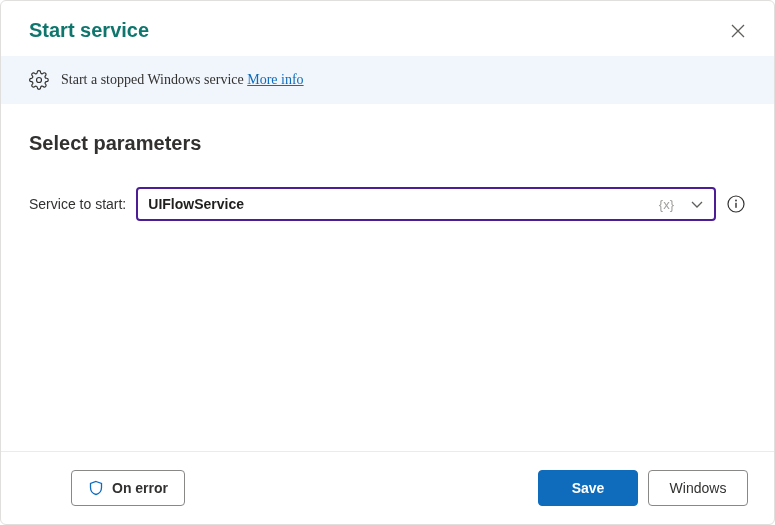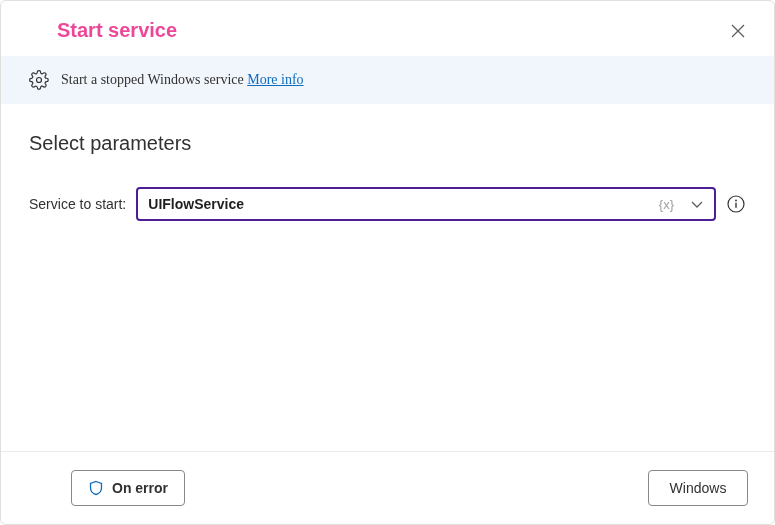--- a/index.html
+++ b/index.html
@@ -22,22 +22,21 @@
     }
     .header {
       display: flex;
       align-items: center;
       justify-content: space-between;
       padding: 18px 26px 14px 28px;
     }
     .dialog-title {
       font-size: 20px;
       font-weight: 600;
-      color: #ec4899;
-      margin-left: 28px;
+      color: #0f766e;
     }
     .close-icon {
       cursor: pointer;
       color: #605e5c;
       display: flex;
       align-items: center;
       justify-content: center;
       width: 20px;
       height: 20px;
     }
@@ -62,21 +61,21 @@
       color: #0f6cbd;
       text-decoration: underline;
       cursor: pointer;
     }
     .content {
       flex: 1;
       padding: 28px 28px 0 28px;
     }
     .section-title {
       font-size: 20px;
-      font-weight: 400;
+      font-weight: 700;
       color: #323130;
       margin-bottom: 32px;
     }
     .param-row {
       display: flex;
       align-items: center;
       gap: 10px;
     }
     .param-label {
       font-size: 14px;
@@ -224,15 +223,16 @@
 <div class="footer">
   <button class="btn btn-secondary on-error-btn">
     <span class="shield-icon">
       <svg width="16" height="16" viewBox="0 0 16 16" fill="none">
         <path d="M8 1.5l5.5 2v4c0 3.5-2.4 6.2-5.5 7-3.1-.8-5.5-3.5-5.5-7v-4l5.5-2z" stroke="currentColor" stroke-width="1.3" fill="none"></path>
       </svg>
     </span>
     <span>On error</span>
   </button>
   <div class="footer-right">
+    <button class="btn btn-primary">Save</button>
     <button class="btn btn-secondary">Windows</button>
   </div>
 </div>
 
 </body></html>

